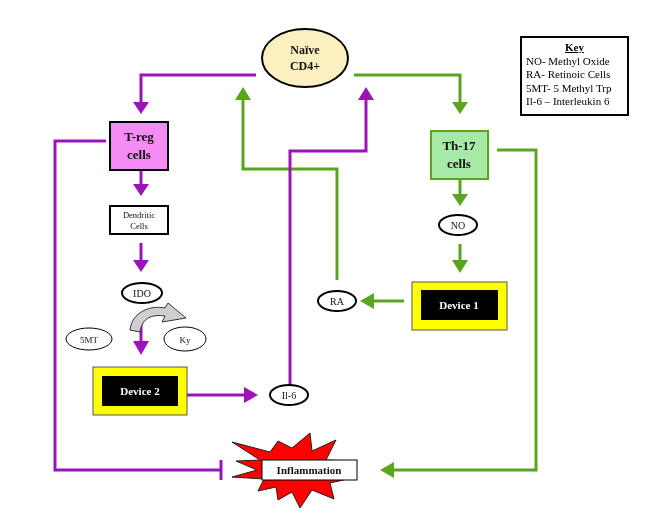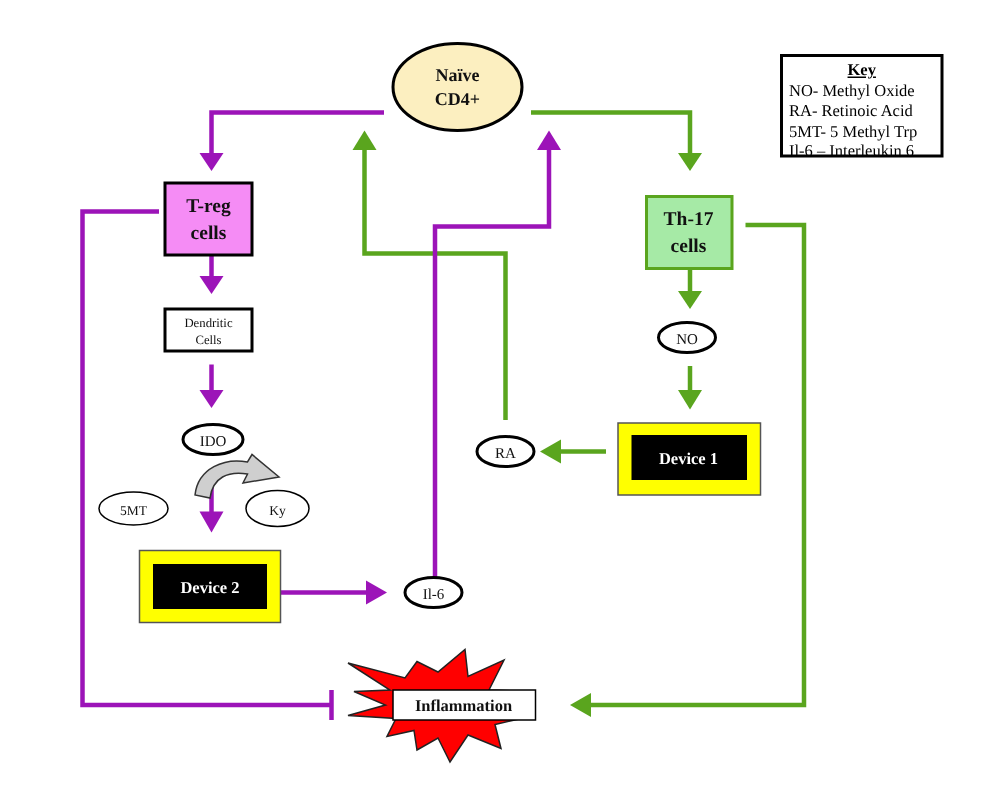--- a/index.html
+++ b/index.html
@@ -1,21 +1,21 @@
 <!DOCTYPE html>
 <html><head>
 <meta charset="utf-8">
 <style>
   html, body { margin: 0; padding: 0; background: #ffffff; }
   body { width: 654px; height: 529px; position: relative; overflow: hidden;
          font-family: "Liberation Serif", "DejaVu Serif", serif; }
   svg.diagram { position: absolute; left: 0; top: 0; }
   .node-text { font-family: "Liberation Serif", "DejaVu Serif", serif; fill: #111; }
   .bold { font-weight: bold; }
-  .key-box { position: absolute; left: 520px; top: 36px; width: 109px; height: 69px;
+  .key-box { position: absolute; left: 520px; top: 36px; width: 109px; height: 80px;
              border: 2px solid #000; background: #fff; box-sizing: border-box;
              padding: 3px 4px; font-size: 11px; line-height: 13.5px; color: #000;
              font-family: "Liberation Serif", "DejaVu Serif", serif; }
   .key-title { text-align: center; font-weight: bold; text-decoration: underline; }
   .key-line { white-space: nowrap; }
 </style>
 </head>
 <body>
 
 <svg class="diagram" width="654" height="529" viewBox="0 0 654 529">
@@ -138,16 +138,16 @@
   <g>
     <polygon points="232,442 270,452 278,441 292,448 310,433 312,451 336,440 326,460 352,461 331,470 352,478 330,483 334,499 312,490 300,508 292,492 278,500 276,487 258,491 264,479 232,477 257,470 236,461 260,460" fill="#ff0000" stroke="#222" stroke-width="1"></polygon>
     <rect x="262" y="460" width="95" height="20" fill="#fff" stroke="#000" stroke-width="1"></rect>
     <text class="node-text bold" x="309" y="474" text-anchor="middle" font-size="11">Inflammation</text>
   </g>
 </svg>
 
 <div class="key-box">
   <div class="key-title">Key</div>
   <div class="key-line">NO- Methyl Oxide</div>
-  <div class="key-line">RA- Retinoic Acid</div>
+  <div class="key-line">RA- Retinoic Cells</div>
   <div class="key-line">5MT- 5 Methyl Trp</div>
   <div class="key-line">Il-6 – Interleukin 6</div>
 </div>
 
 </body></html>

